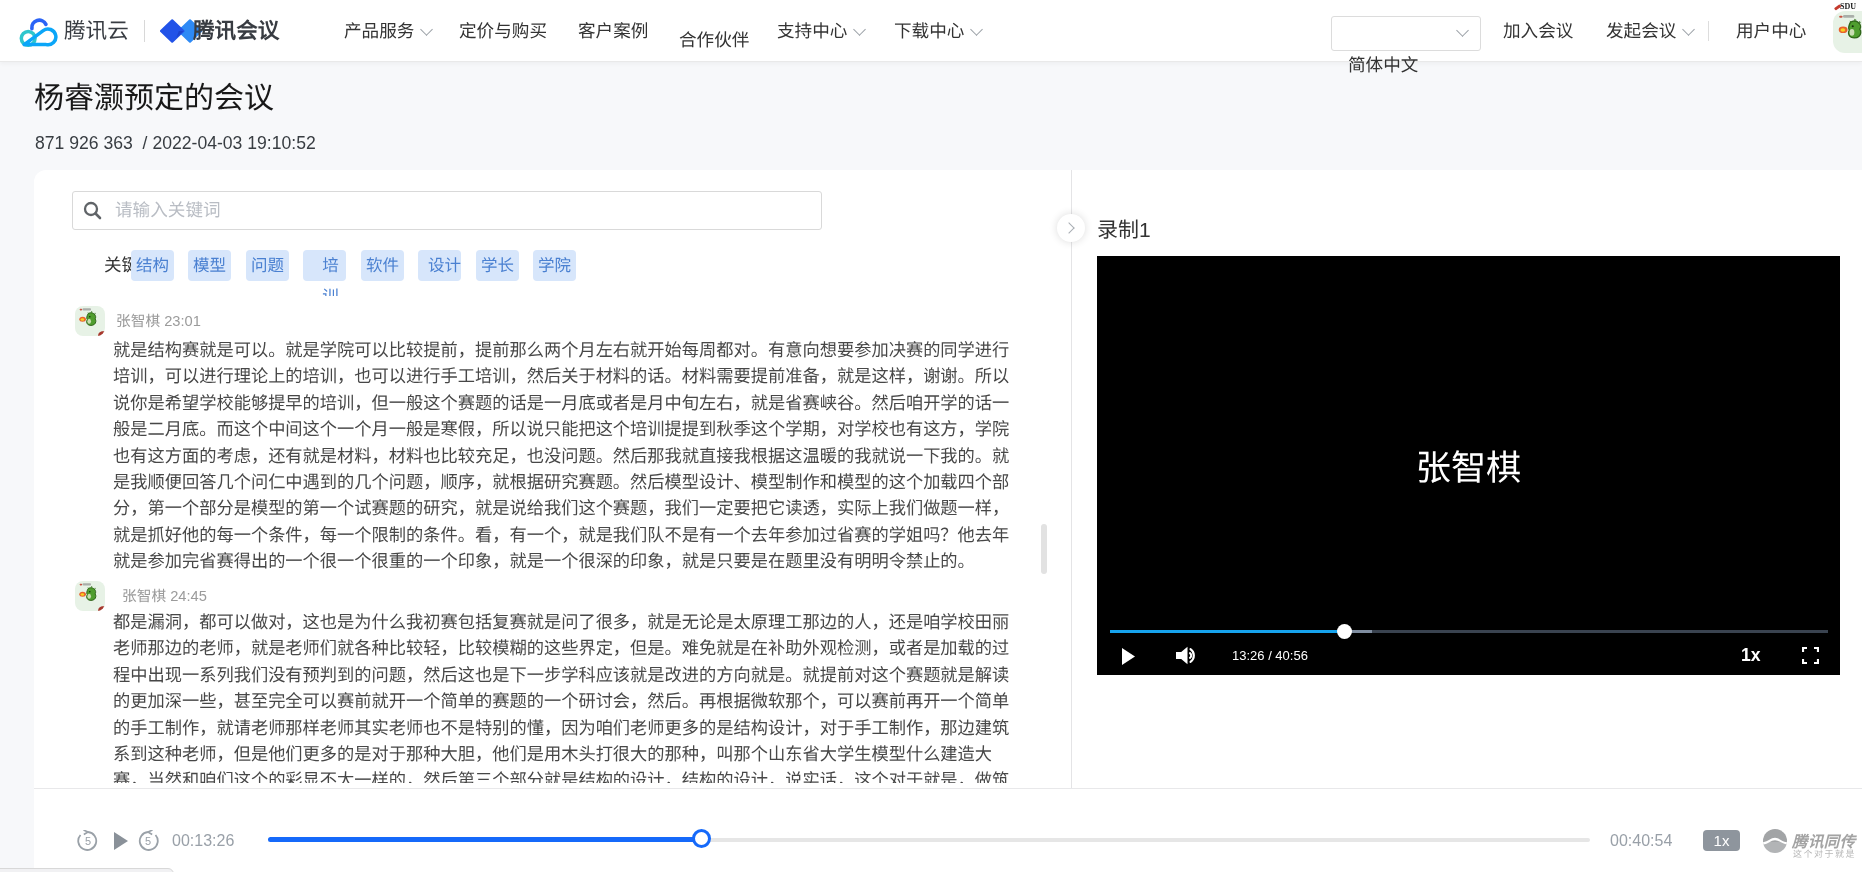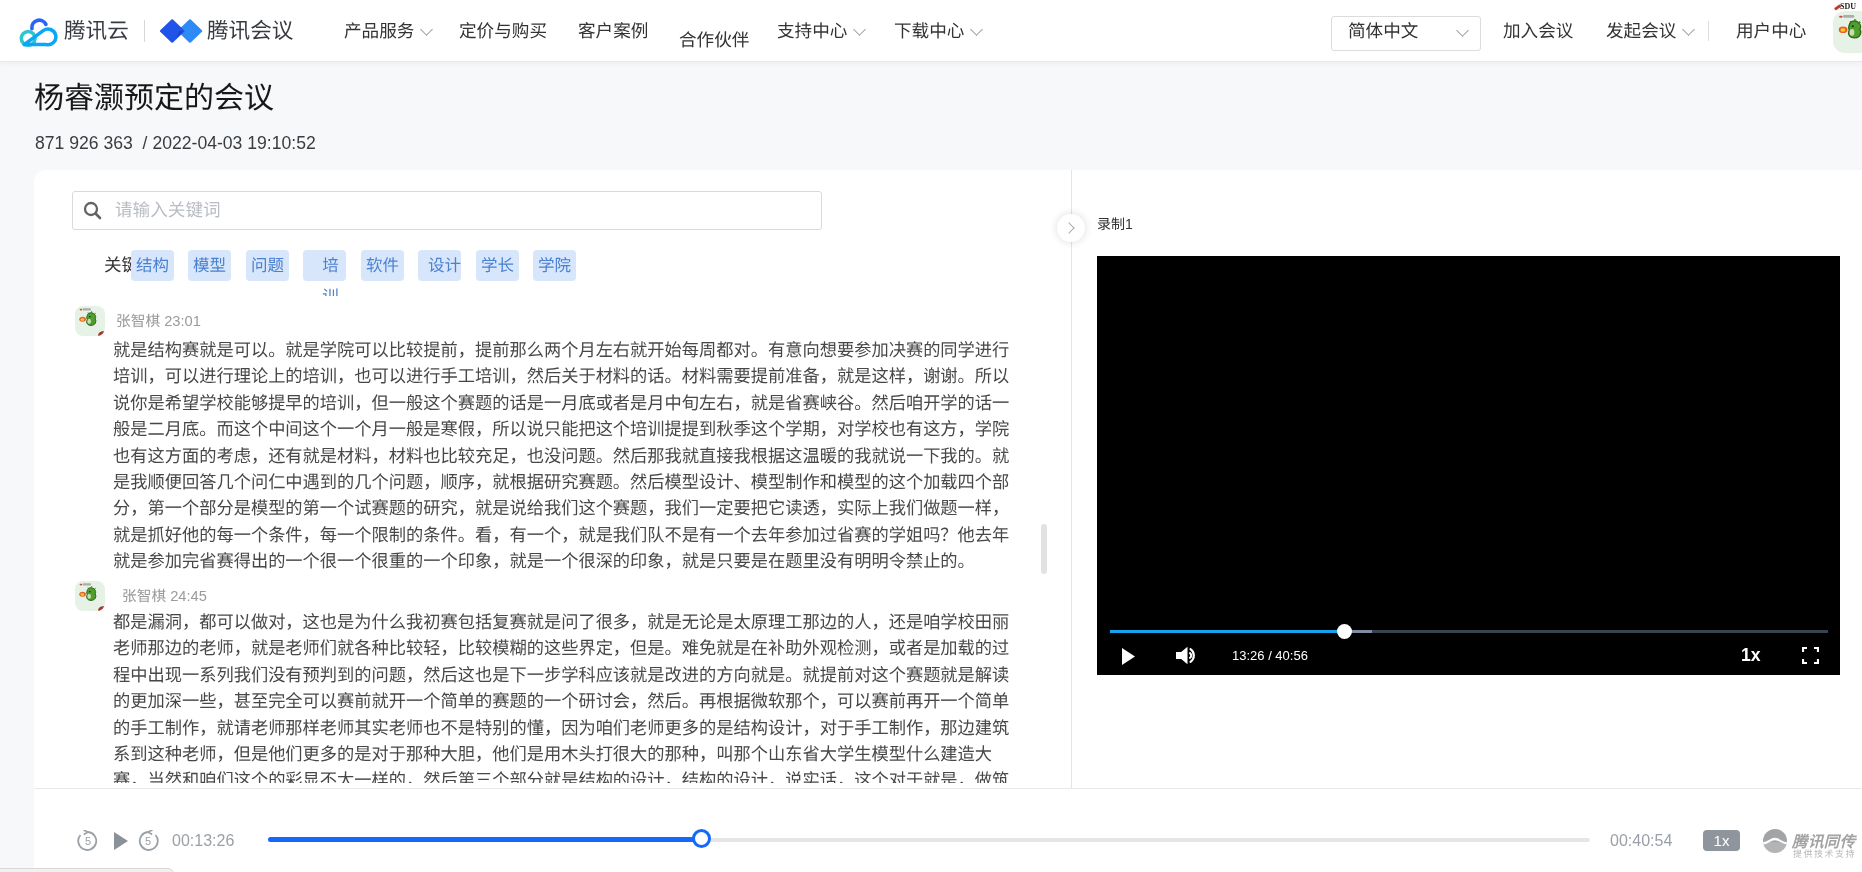--- a/index.html
+++ b/index.html
@@ -30,21 +30,21 @@
 
 #chatclip { position:absolute; left:34px; top:296px; width:1014px; height:487px; overflow:hidden; background:#fff; }
 .avatar { position:absolute; width:30px; height:30px; line-height:0; border-radius:8px; background:#e7f2e6; overflow:hidden; }
 .cname { position:absolute; font-size:14.7px; color:#9b9b9b; }
 .ctext { position:absolute; left:79px; font-size:17.6px; line-height:26.4px; color:#474747; white-space:nowrap; transform:scaleX(0.9797); transform-origin:left top; }
 #scrollbar { position:absolute; left:1041px; top:524px; width:6px; height:50px; background:#e2e2e2; border-radius:3px; z-index:6; }
 
 #handle { position:absolute; left:1057px; top:214px; width:28px; height:28px; border-radius:50%; background:#fff;
   box-shadow:0 0 8px rgba(0,0,0,.14); z-index:7; }
 
-#rec1 { position:absolute; left:1097px; top:213px; font-size:14px; color:#333; }
+#rec1 { position:absolute; left:1097px; top:213px; font-size:21px; color:#333; }
 #video { position:absolute; left:1097px; top:256px; width:743px; height:419px; background:#000; }
 #vname { position:absolute; left:0; top:183px; width:743px; text-align:center; color:#fff; font-size:35.2px; }
 
 .btime { position:absolute; top:832px; font-size:16px; color:#99a0a8; }
 #btrack { position:absolute; left:268px; top:838px; width:1322px; height:4px; background:#e6e6e6; border-radius:2px; }
 #bfill { position:absolute; left:268px; top:837px; width:433px; height:5px; background:#1569fa; border-radius:3px; }
 #bthumb { position:absolute; left:691.5px; top:829px; width:19px; height:19px; background:#fff;
   border:3.4px solid #1569fa; border-radius:50%; }
 #speedbox { position:absolute; left:1703px; top:830px; width:37px; height:21px; background:#8e959d; color:#fff;
   border-radius:4px; text-align:center; line-height:21px; font-size:15px; }
@@ -77,32 +77,32 @@
           <path d="M5.2 31.6 L 24.2 17.6 A 7.9 7.9 0 1 1 27.2 31.6 L 5.2 31.6" stroke="#0ba6f8" stroke-width="3.5"></path>
         </g>
       </svg></div>
   <div class="navtxt" style="left:64px; font-size:21.6px; color:#383c42; font-weight:500;">腾讯云</div>
   <div class="abs" style="left:144px; top:20px; width:1px; height:22px; background:#d8d8d8;"></div>
   <div id="logo-meet" class="abs" style="left:160px; top:19px;"><svg width="43" height="24" viewBox="0 0 43 24">
         <path d="M30 1.3 L41.2 12 L30 22.7 L18.8 12 Z" fill="#2e8af5" stroke="#2e8af5" stroke-width="2.2" stroke-linejoin="round"></path>
         <path d="M12.2 1.3 L23.4 12 L12.2 22.7 L1 12 Z" fill="#2253e8" stroke="#2253e8" stroke-width="2.2" stroke-linejoin="round"></path>
         <path d="M18.8 12 L23.4 12 L16.3 18.8 Z" fill="#1b41c8" opacity="0.85"></path>
       </svg></div>
-  <div class="navtxt" style="left:207px; font-size:21.6px; color:#383c42; font-weight:400;">腾讯会议</div>
+  <div class="navtxt" style="left:193px; font-size:21.6px; color:#383c42; font-weight:700;">腾讯会议</div>
   <div class="navtxt" style="left:344px;">产品服务</div>
     <div class="chev" style="left:422px; top:25px;"></div>
   <div class="navtxt" style="left:459px;">定价与购买</div>
   <div class="navtxt" style="left:578px;">客户案例</div>
   <div class="navtxt" style="left:679px;margin-top:9px;">合作伙伴</div>
   <div class="navtxt" style="left:777px;">支持中心</div>
     <div class="chev" style="left:855px; top:25px;"></div>
   <div class="navtxt" style="left:894px;">下载中心</div>
     <div class="chev" style="left:972px; top:25px;"></div>
   <div class="abs" style="left:1331px; top:16px; width:150px; height:35px; border:1px solid #dcdcdc; border-radius:3px;"></div>
-  <div class="navtxt" style="left:1348px;">简体中文</div>
+  <div class="navtxt" style="left:1348px;margin-top:34px;">简体中文</div>
     <div class="chev" style="left:1458px; top:26px;"></div>
   <div class="navtxt" style="left:1503px;">加入会议</div>
   <div class="navtxt" style="left:1606px;">发起会议</div>
     <div class="chev" style="left:1684px; top:25px;"></div>
   <div class="abs" style="left:1708px; top:21px; width:1px; height:20px; background:#ddd;"></div>
   <div class="navtxt" style="left:1736px;">用户中心</div>
   <div class="abs" style="left:1840px; top:2px; font-size:8px; font-weight:bold; color:#222; font-family:'Liberation Serif',serif;">SDU</div>
     <div class="abs" style="left:1834px; top:6px; width:7px; height:2.5px; background:#c43b2e; transform:rotate(-35deg); border-radius:1px;"></div>
   <div id="nav-avatar" class="abs" style="left:1833px; top:11px; width:40px; height:42px; border-radius:12px; background:#e7f2e6; overflow:hidden;"><svg width="40" height="42" viewBox="0 0 30 30" preserveAspectRatio="xMidYMid meet">
         <use href="#dragon"></use>
@@ -144,20 +144,21 @@
   <div class="cname" style="left:88px; top:288px;">张智棋 24:45</div>
   <div class="ctext" style="top:313px;" id="msg2">都是漏洞，都可以做对，这也是为什么我初赛包括复赛就是问了很多，就是无论是太原理工那边的人，还是咱学校田丽<br>老师那边的老师，就是老师们就各种比较轻，比较模糊的这些界定，但是。难免就是在补助外观检测，或者是加载的过<br>程中出现一系列我们没有预判到的问题，然后这也是下一步学科应该就是改进的方向就是。就提前对这个赛题就是解读<br>的更加深一些，甚至完全可以赛前就开一个简单的赛题的一个研讨会，然后。再根据微软那个，可以赛前再开一个简单<br>的手工制作，就请老师那样老师其实老师也不是特别的懂，因为咱们老师更多的是结构设计，对于手工制作，那边建筑<br>系到这种老师，但是他们更多的是对于那种大胆，他们是用木头打很大的那种，叫那个山东省大学生模型什么建造大<br>赛，当然和咱们这个的彩显不太一样的，然后第三个部分就是结构的设计，结构的设计，说实话，这个对于就是，做筑</div>
 </div>
 <div id="scrollbar"></div>
 <div id="handle">
     <div class="chev" style="left:8px; top:9.5px; width:8px; height:8px; transform:rotate(-45deg); border-color:#a8adb3;"></div>
   </div>
 
 <div id="rec1">录制1</div>
 <div id="video">
+  <div id="vname">张智棋</div>
   <div class="abs" style="left:13px; top:374px; width:718px; height:3px; background:#3a4350;"></div>
   <div class="abs" style="left:13px; top:374px; width:262px; height:3px; background:#7f8da0;"></div>
   <div class="abs" style="left:13px; top:374px; width:235px; height:3px; background:#16a3ee;"></div>
   <div class="abs" style="left:240px; top:368px; width:15px; height:15px; background:#fff; border-radius:50%;"></div>
   <svg class="abs" style="left:24px; top:392px;" width="14" height="17" viewBox="0 0 14 17">
       <path d="M1 0 L14 8.5 L1 17 Z" fill="#fff"></path>
     </svg>
   <svg class="abs" style="left:79px; top:390px;" width="24" height="19" viewBox="0 0 24 19">
       <path d="M0 6 L5.2 6 L11.5 0.8 L11.5 18.2 L5.2 13 L0 13 Z" fill="#fff"></path>
       <path d="M14.5 3.2 A 7.6 7.6 0 0 1 14.5 15.8" fill="none" stroke="#fff" stroke-width="2.1" stroke-linecap="round"></path>
@@ -206,14 +207,14 @@
         <circle cx="12" cy="12" r="12"></circle>
       </clipPath>
     </defs>
     <g clip-path="url(#cc)">
       <rect x="0" y="0" width="24" height="13" fill="#a2a4a6"></rect>
       <rect x="0" y="13" width="24" height="11" fill="#b2b4b6"></rect>
       <path d="M-1 13.2 C5 13.2 7.5 8.8 12 8.8 C16.5 8.8 19 13.2 25 13.2 L25 15.5 C19 15.5 16.5 11.2 12 11.2 C7.5 11.2 5 15.5 -1 15.5 Z" fill="#fff"></path>
     </g>
   </svg>
 <div class="abs" style="left:1792px; top:829px; font-size:15.4px; font-weight:bold; font-style:italic; color:#a3a3a3; letter-spacing:0.5px;">腾讯同传</div>
-<div class="abs" style="left:1793px; top:847px; font-size:9px; color:#b8b8b8; letter-spacing:1.5px;">提供技术支持</div>
+<div class="abs" style="left:1793px; top:847px; font-size:9px; color:#b8b8b8; letter-spacing:1.5px;">这个对于就是</div>
 <div id="popup"></div>
 
 </body></html>

